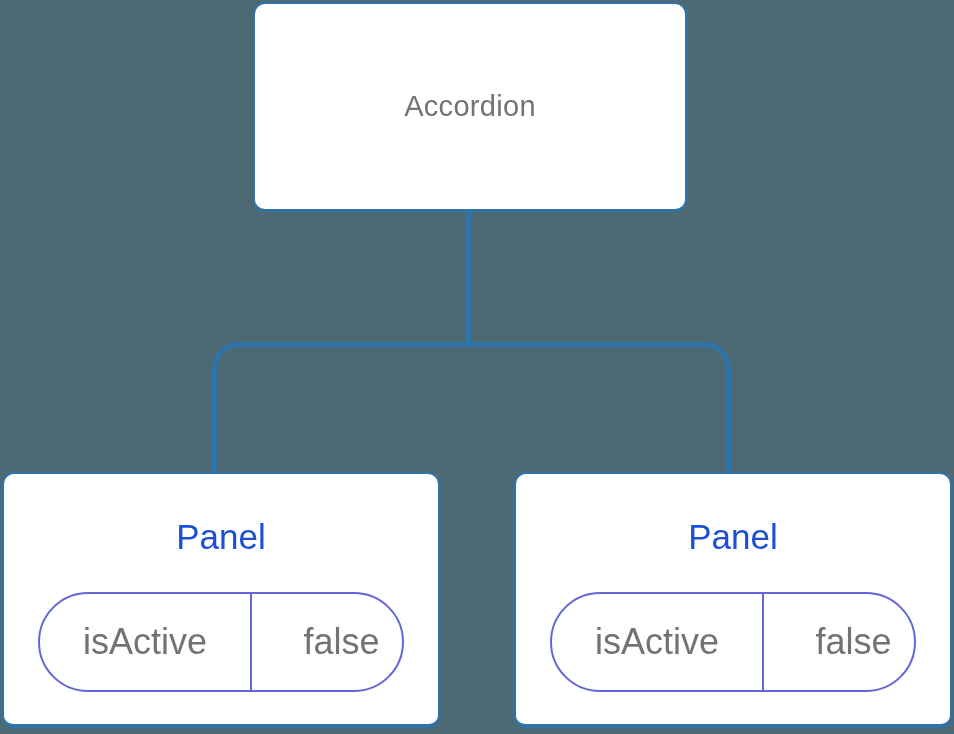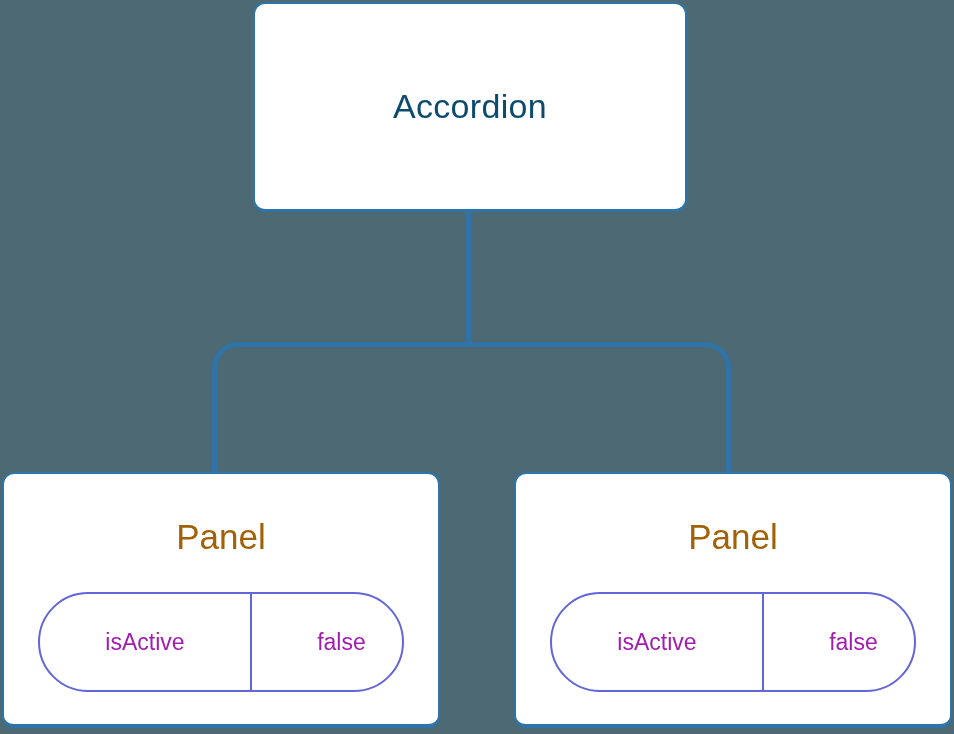--- a/index.html
+++ b/index.html
@@ -23,23 +23,23 @@
     left: 253px;
     top: 2px;
     width: 434px;
     height: 210px;
     display: flex;
     align-items: center;
     justify-content: center;
     border-bottom-width: 3px;
   }
   .node-label {
-    font-size: 34px;
+    font-size: 29px;
     font-weight: 500;
-    color: #0c4a6e;
+    color: #737373;
     letter-spacing: 0.3px;
   }
   
   .connector-stem {
     position: absolute;
     left: 466px;
     top: 210px;
     width: 5px;
     height: 134px;
     background: #2E74A8;
@@ -63,40 +63,40 @@
     display: flex;
     flex-direction: column;
     align-items: center;
     padding-top: 42px;
   }
   .panel-left  { left: 2px; }
   .panel-right { left: 514px; }
   .panel-title {
     font-size: 35px;
     font-weight: 500;
-    color: #a16207;
+    color: #1d4ed8;
     line-height: 42px;
   }
   .state-pill {
     margin-top: 34px;
     width: 366px;
     height: 100px;
     box-sizing: border-box;
     border: 2px solid #6366D9;
     border-radius: 52px;
     display: flex;
     overflow: hidden;
     background: #ffffff;
   }
   .pill-key, .pill-value {
     display: flex;
     align-items: center;
     justify-content: center;
-    font-size: 23px;
-    color: #a21caf;
+    font-size: 36px;
+    color: #737373;
   }
   .pill-key {
     flex: 0 0 58%;
     border-right: 2px solid #6366D9;
   }
   .pill-value { flex: 1 1 auto; padding-left: 29px; }
 </style>
 </head>
 <body>
 

